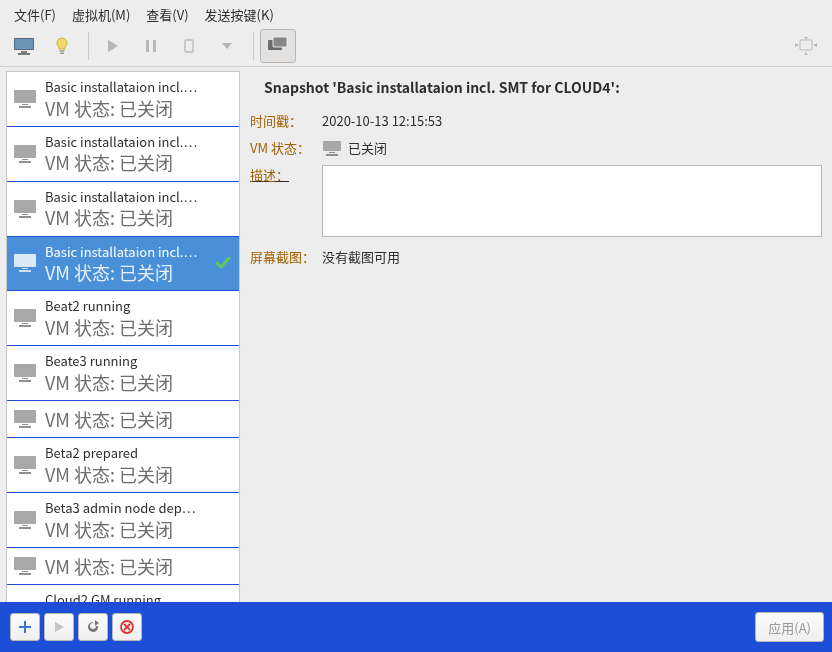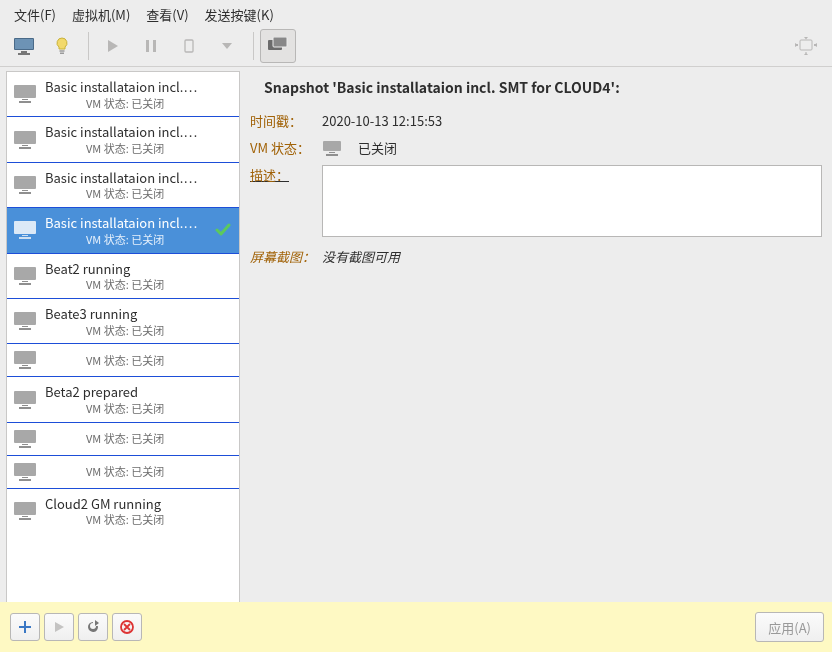--- a/index.html
+++ b/index.html
@@ -97,23 +97,22 @@
     line-height: 1.35;
     flex: 1;
   }
   .snap-item .title {
     font-size: 13px;
     white-space: nowrap;
     overflow: hidden;
     text-overflow: ellipsis;
   }
   .snap-item .sub {
-    font-size: 11px;
+    font-size: 18px;
     color: #6d6d6d;
-    margin-left: 41px;
   }
   .snap-item.selected {
     background: #4a90d9;
     color: #ffffff;
   }
   .snap-item.selected .sub { color: #e6f0fb; }
   .snap-item .check {
     position: absolute;
     right: 8px;
     top: 50%;
@@ -145,42 +144,42 @@
   }
   .detail-row .label {
     width: 72px;
     flex-shrink: 0;
     color: #a16207;
   }
   .detail-row .value { flex: 1; }
   .vmstate-val {
     display: flex;
     align-items: center;
-    gap: 16px;
+    gap: 6px;
   }
   .desc-box {
     flex: 1;
     height: 72px;
     border: 1px solid #b8b7b6;
     background: #ffffff;
     resize: none;
     font: inherit;
     padding: 4px;
     box-sizing: border-box;
   }
 
   
   .footer {
     position: absolute;
     left: 0; right: 0; bottom: 0;
     height: 50px;
     display: flex;
     align-items: center;
     padding: 0 8px;
-    background: #fef9c3;
+    background: #1d4ed8;
   }
   .footer-left {
     display: flex;
     gap: 4px;
     margin-left: 2px;
   }
   .icon-btn {
     width: 28px;
     height: 26px;
     border: 1px solid #b8b7b6;
@@ -362,20 +361,21 @@
             <div class="title">Beta2 prepared</div>
             <div class="sub">VM 状态: 已关闭</div>
           </div>
         </div>
         <div class="snap-item">
           <svg width="24" height="20" class="monitor-svg mon">
             <rect class="screen" x="1" y="1" width="22" height="13" rx="1"></rect>
             <path class="base" d="M9 15h6v1H9zM6 17h12v2H6z"></path>
           </svg>
           <div class="texts">
+            <div class="title">Beta3 admin node dep…</div>
             <div class="sub">VM 状态: 已关闭</div>
           </div>
         </div>
         <div class="snap-item">
           <svg width="24" height="20" class="monitor-svg mon">
             <rect class="screen" x="1" y="1" width="22" height="13" rx="1"></rect>
             <path class="base" d="M9 15h6v1H9zM6 17h12v2H6z"></path>
           </svg>
           <div class="texts">
             <div class="sub">VM 状态: 已关闭</div>
@@ -411,21 +411,21 @@
         </svg>
         <span>已关闭</span>
       </div>
     </div>
 
     <div class="detail-row" style="align-items:flex-start;text-decoration:underline;">
       <div class="label">描述：</div>
       <textarea class="desc-box" style=""></textarea>
     </div>
 
-    <div class="detail-row" style="margin-top:10px;font-style:italic;">
+    <div class="detail-row" style="margin-top:10px;">
       <div class="label">屏幕截图：</div>
       <div class="value">没有截图可用</div>
     </div>
   </div>
 </div>
 
 <div class="footer">
   <div class="footer-left">
     <div class="icon-btn">
       <svg width="14" height="14">

